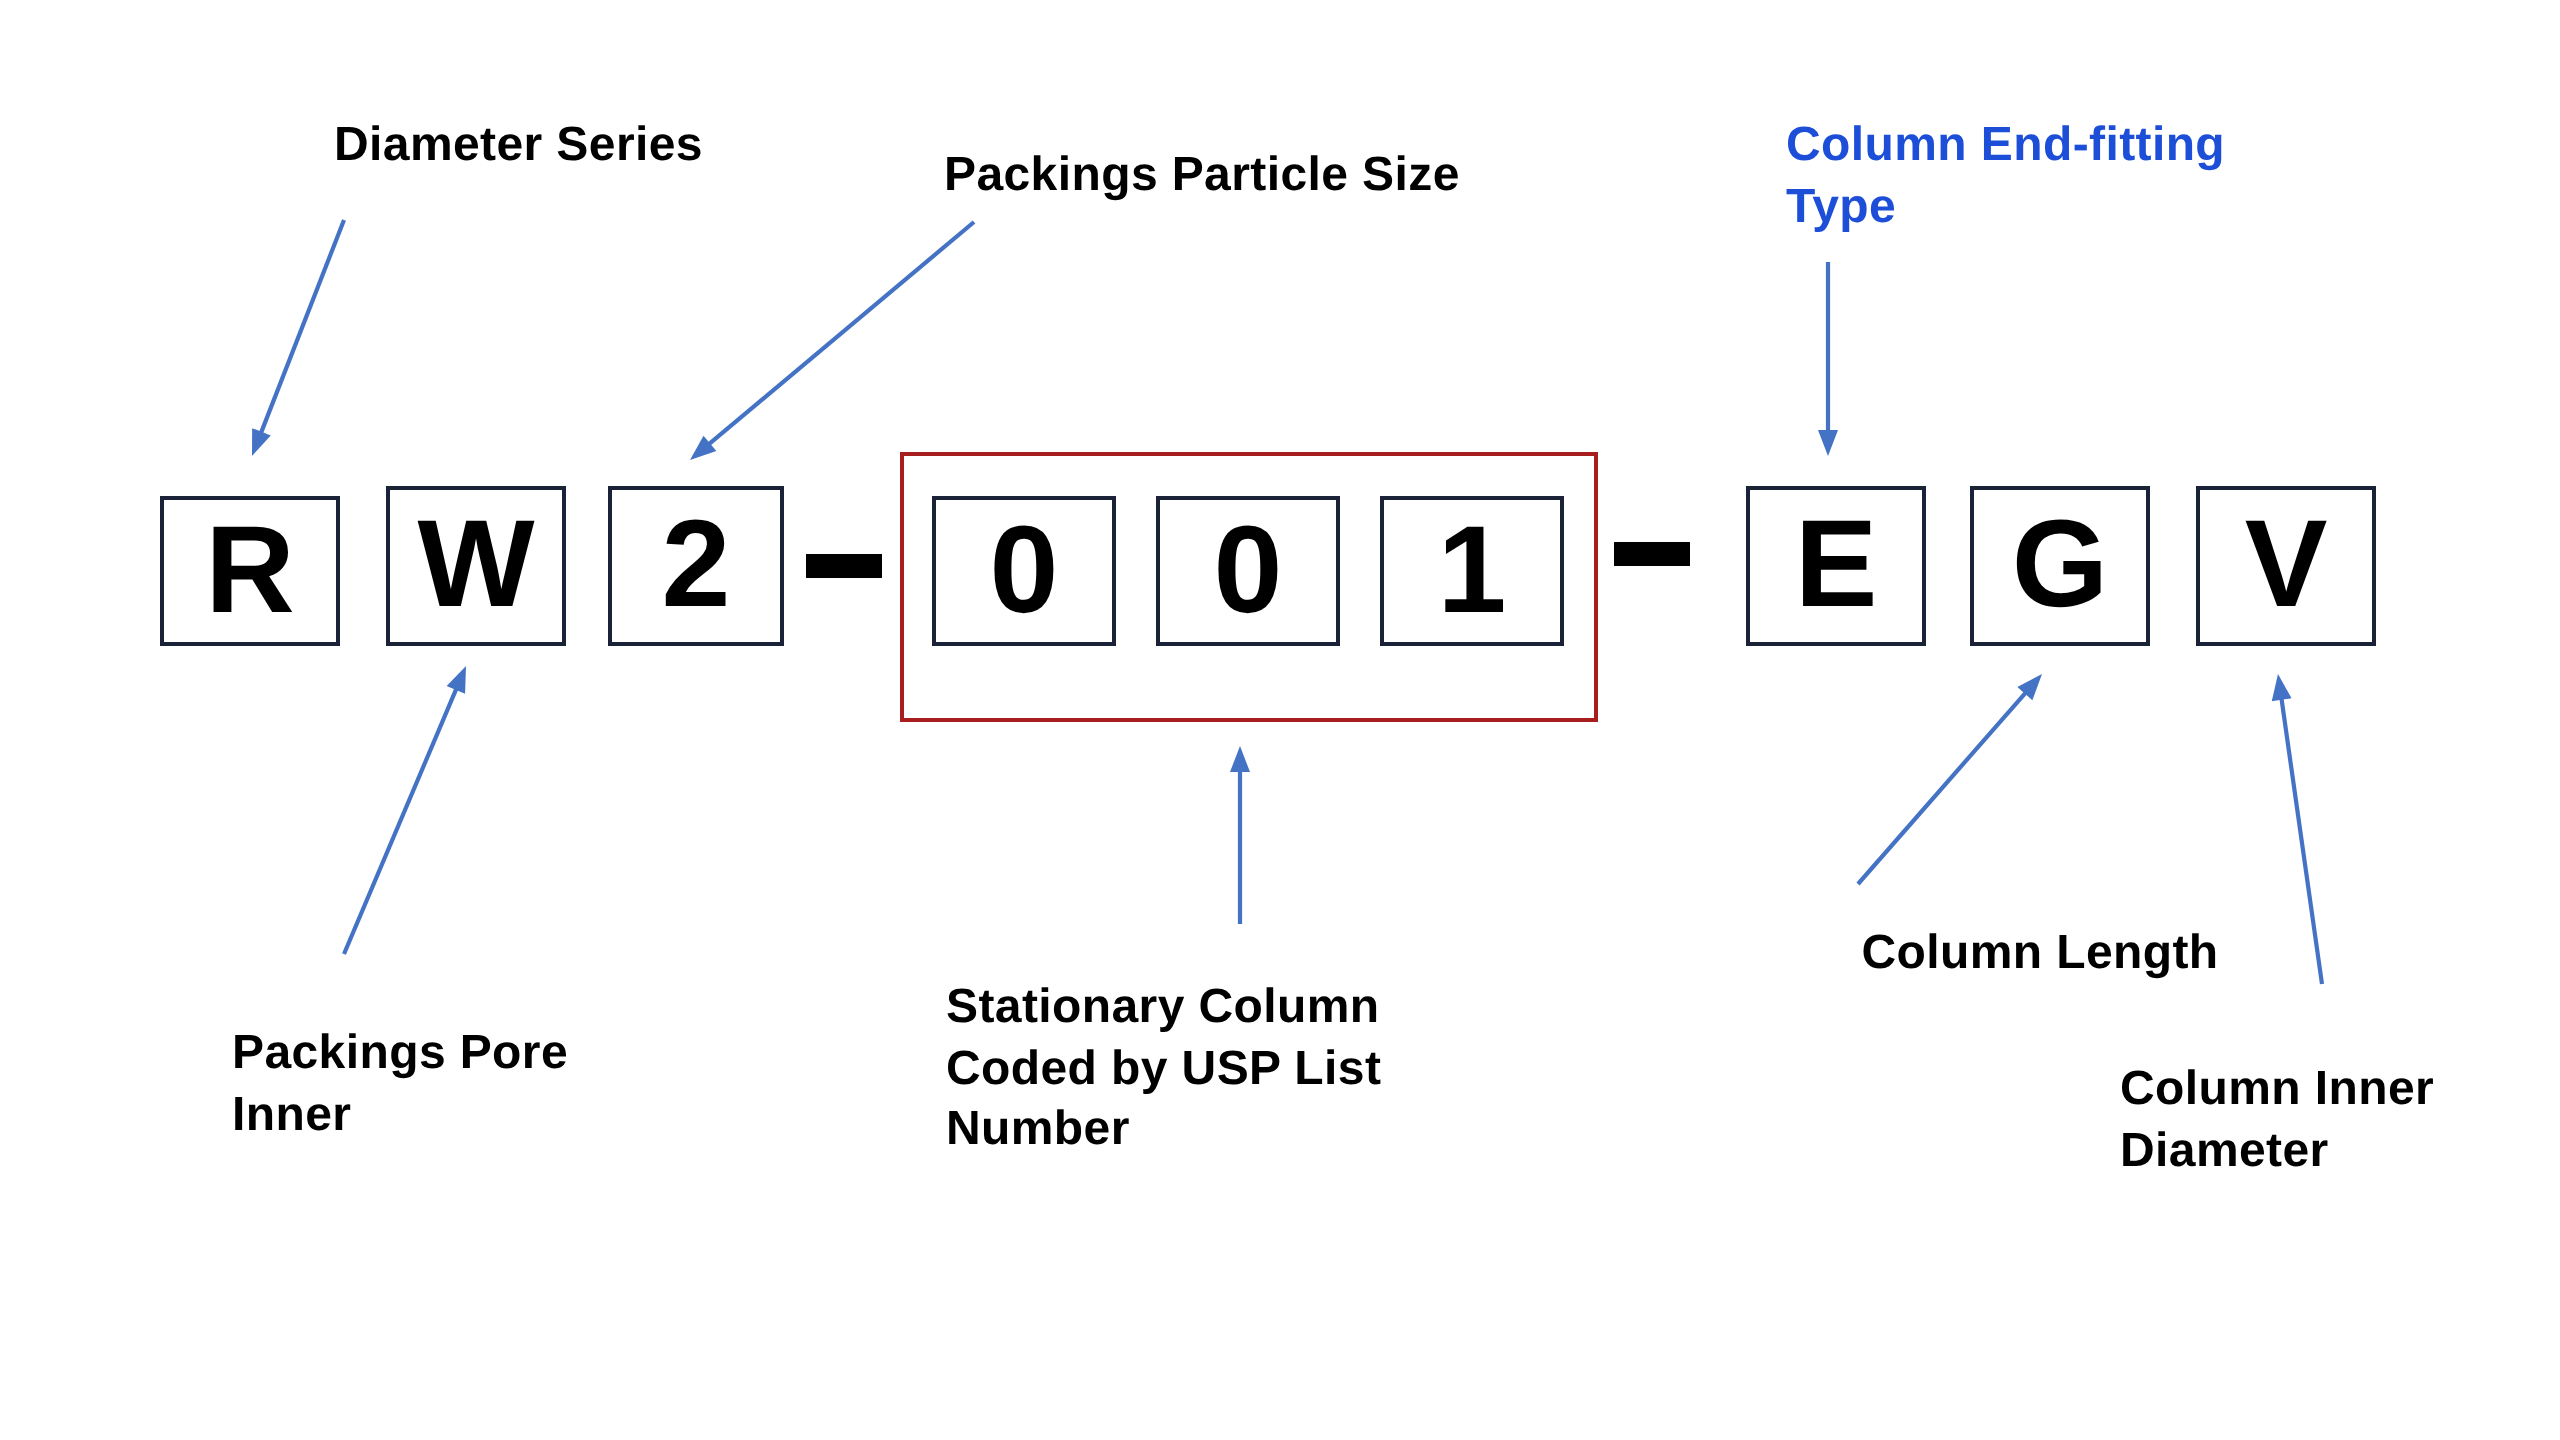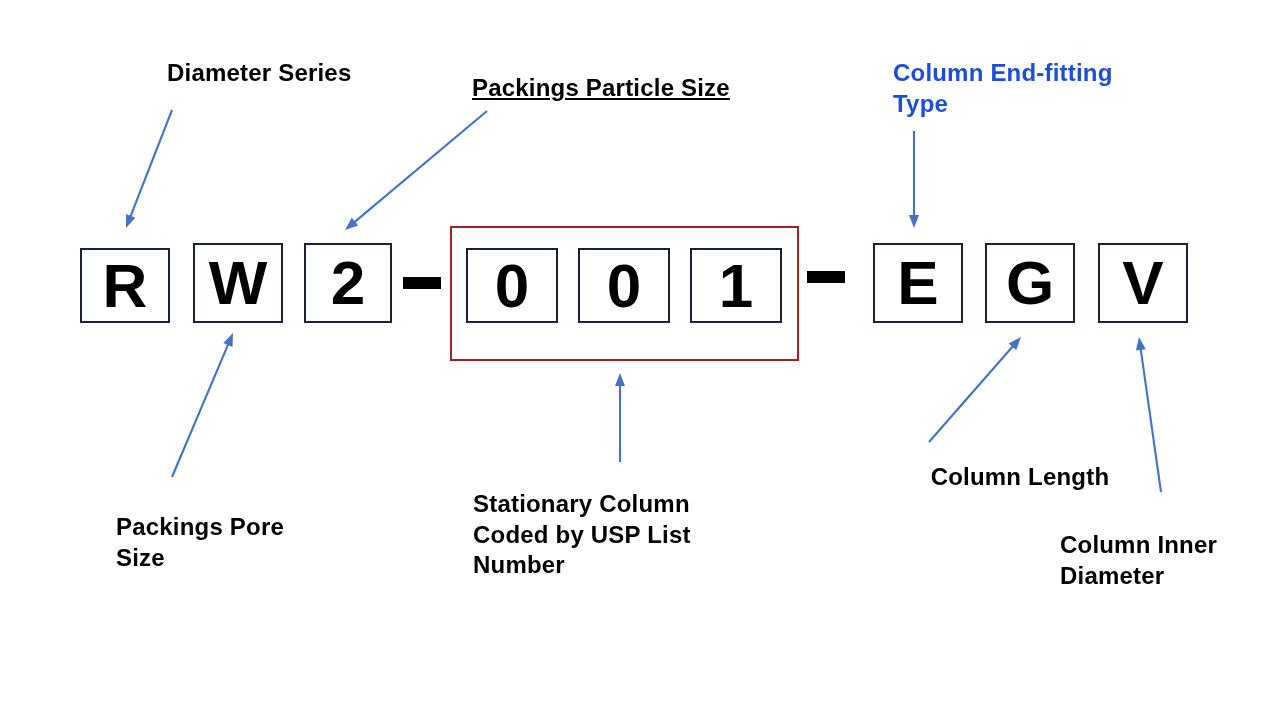--- a/index.html
+++ b/index.html
@@ -129,25 +129,25 @@
       </div>
     </div>
 
   <div id="separators-host">
       <div class="dash" style="left: 403px; top: 277px; width: 38px; height: 12px; background: rgb(0, 0, 0);"></div>
       <div class="dash" style="left: 807px; top: 271px; width: 38px; height: 12px; background: rgb(0, 0, 0);"></div>
     </div>
 
   <div id="callouts-host">
       <div class="callout" style="left: 167px; top: 58px; width: 300px; color: rgb(0, 0, 0);">Diameter Series</div>
-      <div class="callout" style="left: 472px; top: 73px; width: 320px; color: rgb(0, 0, 0); text-decoration: underline;">Packings Particle Size</div>
+      <div class="callout" style="left: 472px; top: 73px; width: 320px; color: rgb(0, 0, 0);">Packings Particle Size</div>
       <div class="callout" style="left: 893px; top: 58px; width: 280px; color: #1d4ed8;">Column End-fitting
 Type</div>
       <div class="callout" style="left: 116px; top: 512px; width: 260px; color: rgb(0, 0, 0);">Packings Pore
-Size</div>
+Inner</div>
       <div class="callout" style="left: 473px; top: 489px; width: 280px; color: rgb(0, 0, 0);">Stationary Column
 Coded by USP List
 Number</div>
       <div class="callout" style="left: 890px; top: 462px; width: 260px; color: rgb(0, 0, 0); text-align: center;">Column Length</div>
       <div class="callout" style="left: 1060px; top: 530px; width: 230px; color: rgb(0, 0, 0);">Column Inner
 Diameter</div>
     </div>
 
 </div>
 

